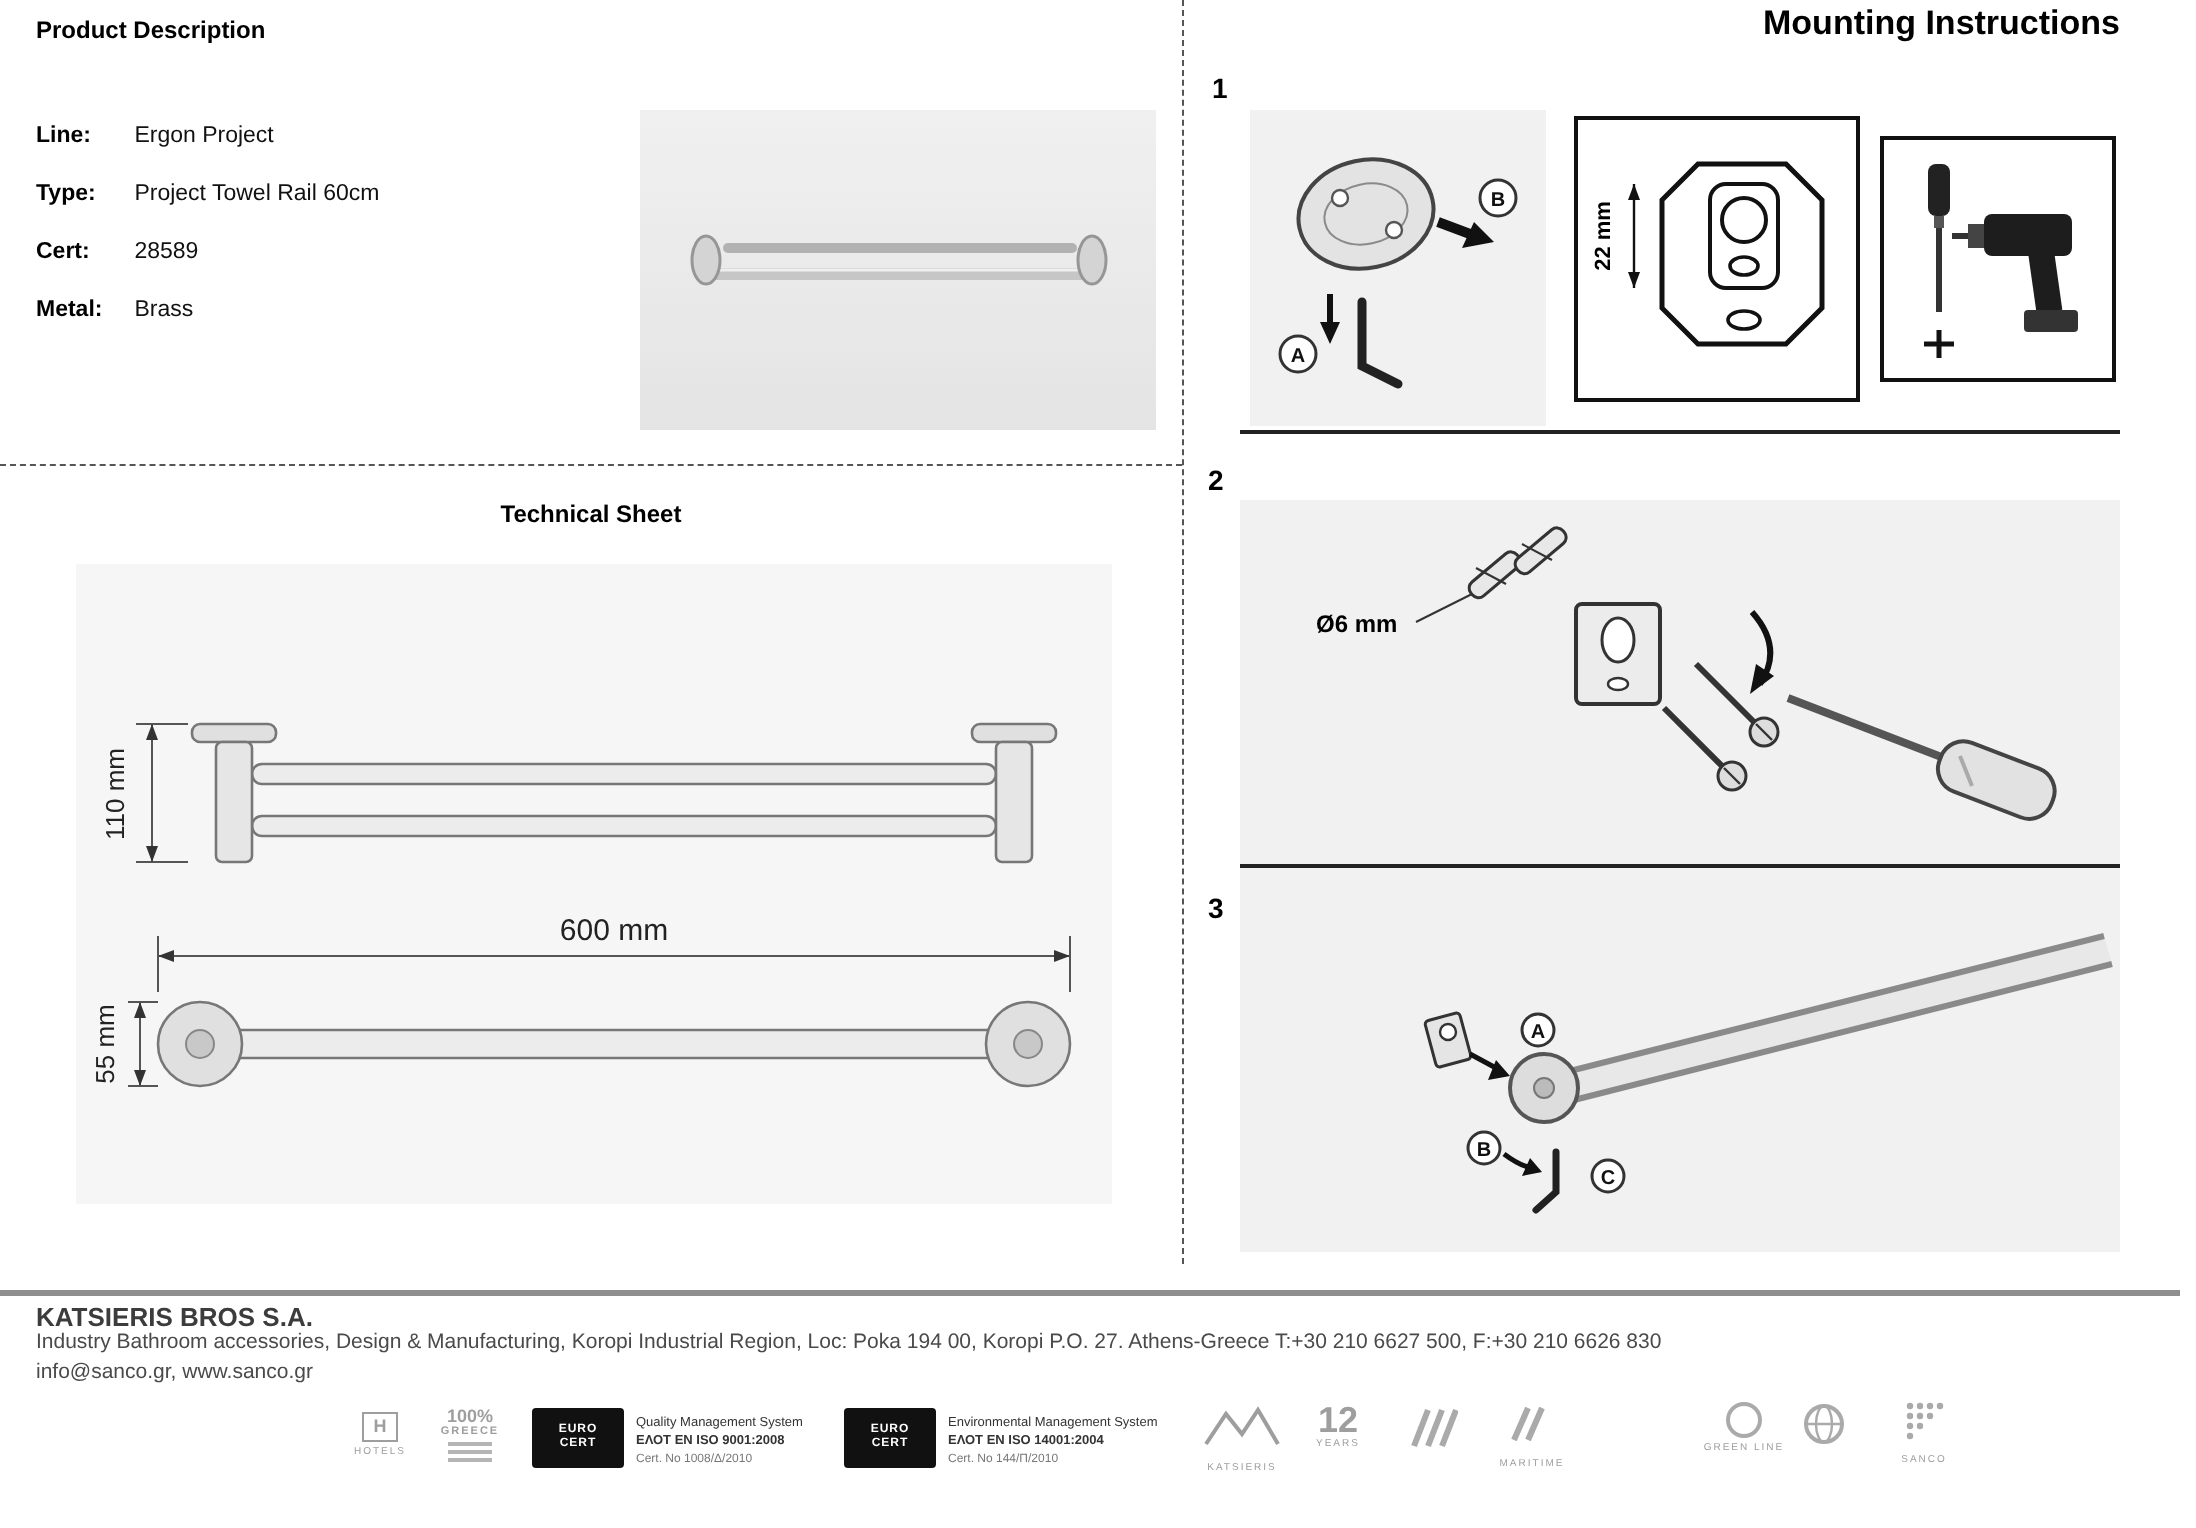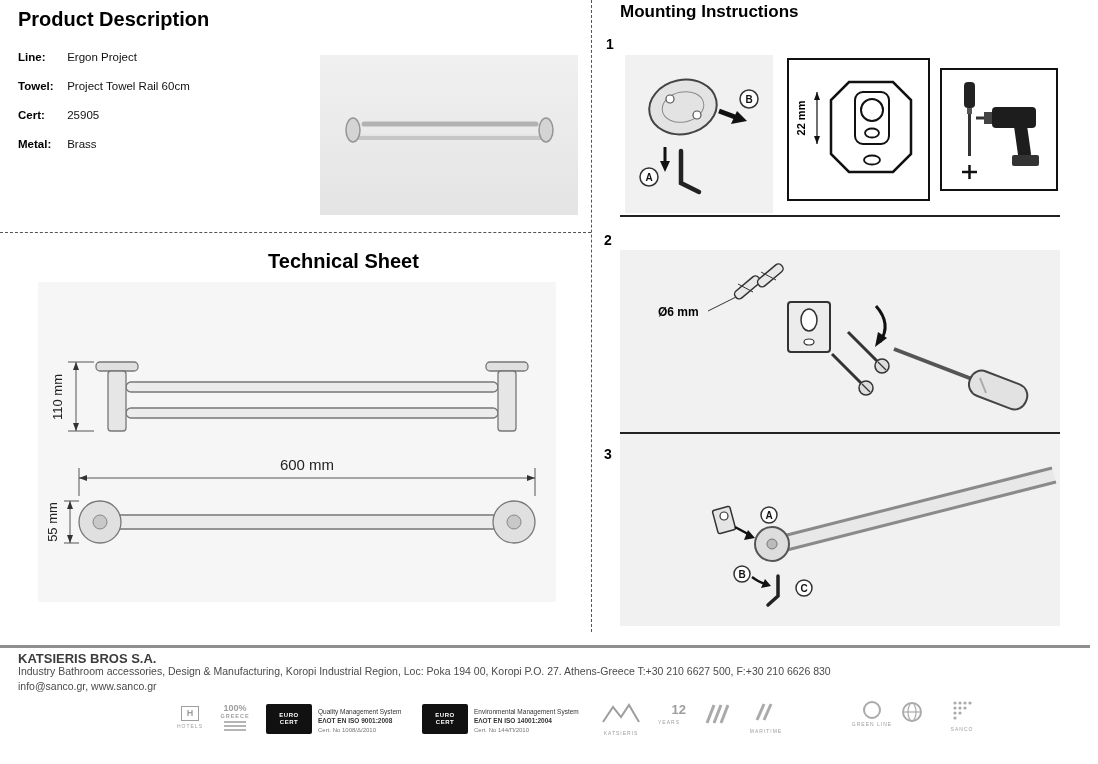--- a/index.html
+++ b/index.html
@@ -1,43 +1,43 @@
 <!DOCTYPE html>
 <html><head>
 <meta charset="utf-8">
 <style>
   * { margin:0; padding:0; box-sizing:border-box; }
   html,body { background:#fff; }
   body { font-family:"Liberation Sans","DejaVu Sans",sans-serif; color:#000; }
   .page { position:relative; width:1098px; height:764px; background:#fff; overflow:hidden; }
 
-  .sec-title { font-weight:bold; font-size:20px; color:#000; }
+  .sec-title { font-weight:bold; font-size:12px; color:#000; }
 
   
   .pd { position:absolute; left:18px; top:8px; width:290px; }
-  .pd-fields { margin-top:20px; }
+  .pd-fields { margin-top:40px; }
   .pd-row { font-size:11.5px; margin-bottom:17px; }
   .pd-row .lbl { display:inline-block; width:46px; font-weight:bold; }
   .pd-row .val { color:#111; }
 
   
   .photo-title { position:absolute; left:320px; top:8px; width:258px; text-align:center; }
   .photo-box { position:absolute; left:320px; top:55px; width:258px; height:160px;
                background:linear-gradient(180deg,#f0f0f0,#e4e4e4); }
 
   
   .h-dash { position:absolute; left:0; top:232px; width:591px; border-top:1px dashed #555; }
   .v-dash { position:absolute; left:591px; top:0; height:632px; border-left:1px dashed #555; }
 
   
-  .tech-title { position:absolute; left:0; top:250px; width:591px; text-align:center;margin-left:48px; }
+  .tech-title { position:absolute; left:0; top:250px; width:591px; text-align:center; }
   .tech-box { position:absolute; left:38px; top:282px; width:518px; height:320px; background:#f6f6f6; }
 
   
-  .mount-title { position:absolute; left:620px; top:2px; width:440px; text-align:left; font-size:17px; }
+  .mount-title { position:absolute; left:620px; top:2px; width:440px; text-align:right; font-size:17px; }
   .step-num { position:absolute; font-weight:bold; font-size:14px; }
   .panel { position:absolute; background:#f1f1f1; }
   .panel-white { position:absolute; background:#fff; border:2px solid #111; }
   .step-rule { position:absolute; left:620px; width:440px; height:2px; background:#222; }
 
   svg text { font-family:"Liberation Sans","DejaVu Sans",sans-serif; }
   .dim-text { font-size:13px; fill:#222; }
   .dim-text-lg { font-size:15px; fill:#222; }
   .badge-text { font-size:10px; font-weight:bold; fill:#111; }
 
@@ -53,43 +53,43 @@
                   font-size:9px; font-weight:bold; line-height:12px; color:#9e9e9e; }
   .greece-pct { font-size:9px; font-weight:bold; line-height:10px; }
   .greece-sub { font-size:5.5px; font-weight:bold; letter-spacing:1px; }
   .flag-bar { width:22px; height:2px; background:#b5b5b5; margin:2px auto 0; }
   .euro-box { width:46px; height:30px; background:#111; border-radius:2px; color:#fff;
               display:flex; flex-direction:column; align-items:center; justify-content:center; }
   .euro-box span { font-size:6px; font-weight:bold; letter-spacing:0.5px; line-height:7px; }
   .iso-text { position:absolute; text-align:left; width:120px; font-size:6.5px; color:#333; line-height:1.45; }
   .iso-text .l2 { font-weight:bold; }
   .iso-text .l3 { color:#777; font-size:6px; }
-  .years-12 { font-size:13px; font-weight:bold; line-height:18px; color:#9e9e9e;text-align:right; }
+  .years-12 { font-size:18px; font-weight:bold; line-height:18px; color:#9e9e9e; }
   .years-sub { font-size:5px; letter-spacing:1px; }
   .circle-glyph { width:18px; height:18px; border:2px solid #aaa; border-radius:50%; margin:0 auto; }
 </style>
 </head>
 <body>
 
 <div class="page">
 
   <div class="pd">
     <div class="sec-title">Product Description</div>
     <div class="pd-fields">
       <div class="pd-row">
         <span class="lbl">Line:</span>
         <span class="val">Ergon Project</span>
       </div>
       <div class="pd-row">
-        <span class="lbl">Towel:</span>
+        <span class="lbl">Type:</span>
         <span class="val">Project Towel Rail 60cm</span>
       </div>
       <div class="pd-row">
         <span class="lbl">Cert:</span>
-        <span class="val">25905</span>
+        <span class="val">28589</span>
       </div>
       <div class="pd-row">
         <span class="lbl">Metal:</span>
         <span class="val">Brass</span>
       </div>
     </div>
   </div>
 
   <div class="photo-box">
     <svg width="258" height="160" viewBox="0 0 258 160">

